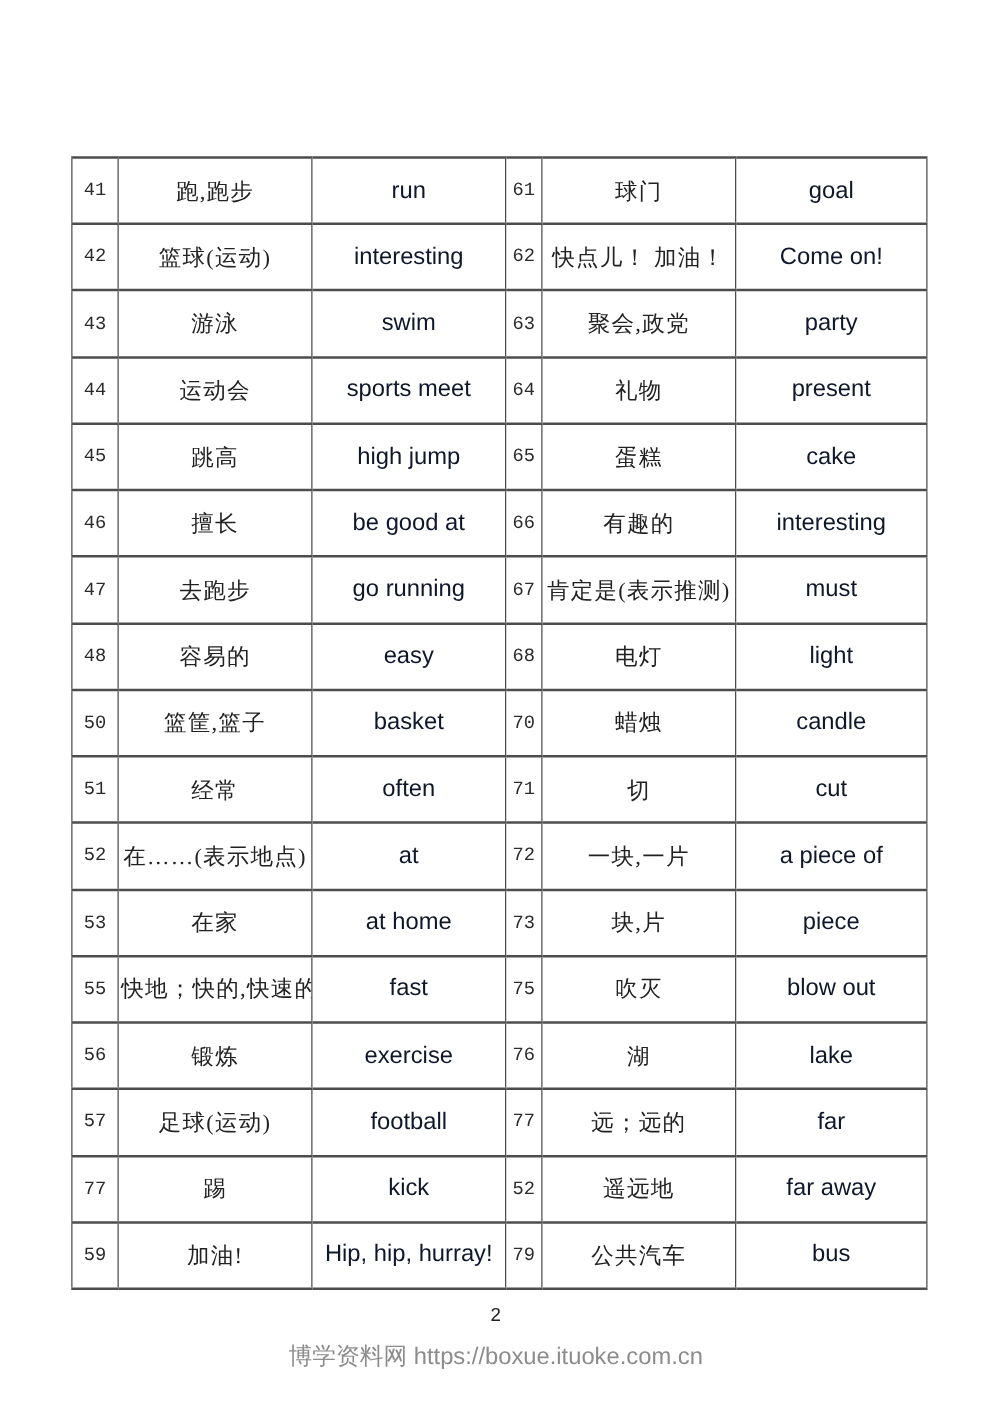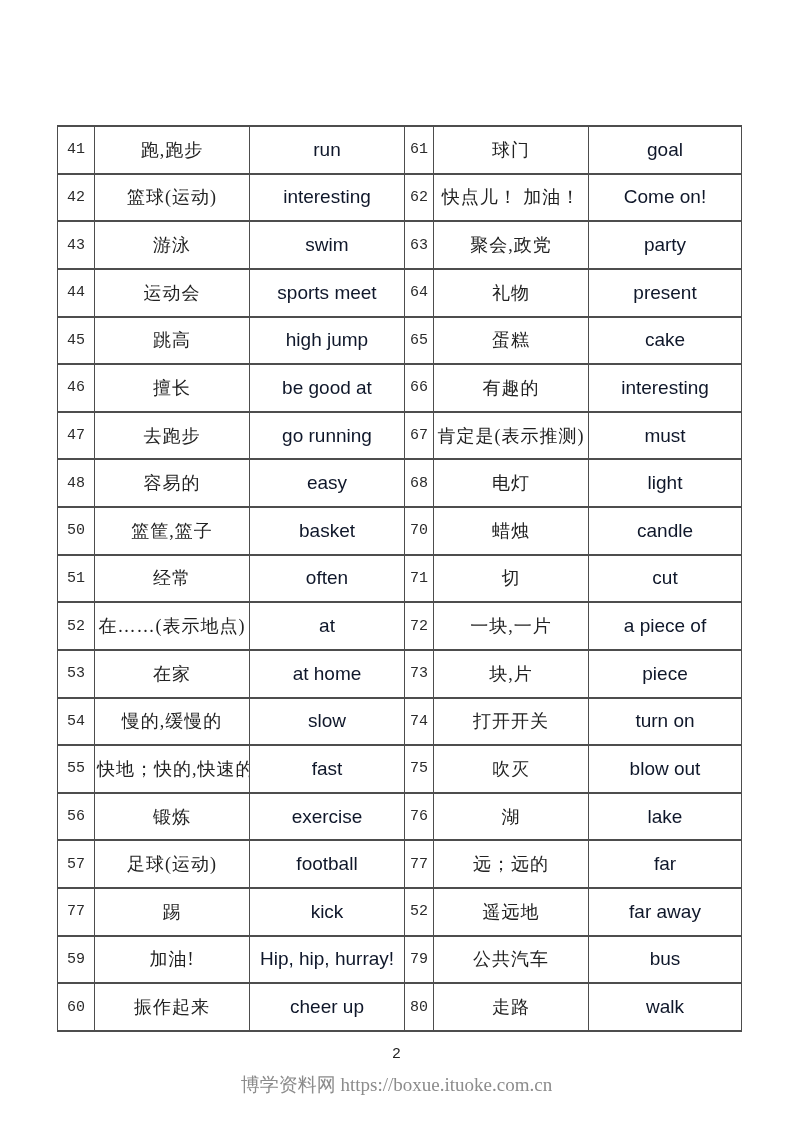--- a/index.html
+++ b/index.html
@@ -58,21 +58,21 @@
     font-family: "Liberation Sans", "DejaVu Sans", sans-serif;
     font-size: 15px;
     color: #222222;
   }
   .watermark {
     position: absolute;
     top: 1072px;
     left: 0;
     width: 100%;
     text-align: center;
-    font-family: Liberation Serif, serif;
+    font-family: Liberation Sans, sans-serif;
     font-size: 19px;
     color: #8c8c8c;
   }
 </style>
 </head>
 <body>
 
 <div class="page">
 
   <table class="vocab">
@@ -175,28 +175,20 @@
         </tr>
         <tr>
           <td class="col-no">53</td>
           <td class="col-cn">在家</td>
           <td class="col-en">at home</td>
           <td class="col-no">73</td>
           <td class="col-cn">块,片</td>
           <td class="col-en">piece</td>
         </tr>
         <tr>
-          <td class="col-no">54</td>
-          <td class="col-cn">慢的,缓慢的</td>
-          <td class="col-en">slow</td>
-          <td class="col-no">74</td>
-          <td class="col-cn">打开开关</td>
-          <td class="col-en">turn on</td>
-        </tr>
-        <tr>
           <td class="col-no">55</td>
           <td class="col-cn">快地；快的,快速的</td>
           <td class="col-en">fast</td>
           <td class="col-no">75</td>
           <td class="col-cn">吹灭</td>
           <td class="col-en">blow out</td>
         </tr>
         <tr>
           <td class="col-no">56</td>
           <td class="col-cn">锻炼</td>
@@ -222,28 +214,20 @@
           <td class="col-en">far away</td>
         </tr>
         <tr>
           <td class="col-no">59</td>
           <td class="col-cn">加油!</td>
           <td class="col-en">Hip, hip, hurray!</td>
           <td class="col-no">79</td>
           <td class="col-cn">公共汽车</td>
           <td class="col-en">bus</td>
         </tr>
-        <tr>
-          <td class="col-no">60</td>
-          <td class="col-cn">振作起来</td>
-          <td class="col-en">cheer up</td>
-          <td class="col-no">80</td>
-          <td class="col-cn">走路</td>
-          <td class="col-en">walk</td>
-        </tr>
       </tbody>
   </table>
 
   <div class="page-number">2</div>
 
   <div class="watermark">博学资料网 https://boxue.ituoke.com.cn</div>
 
 </div>
 
 </body></html>

